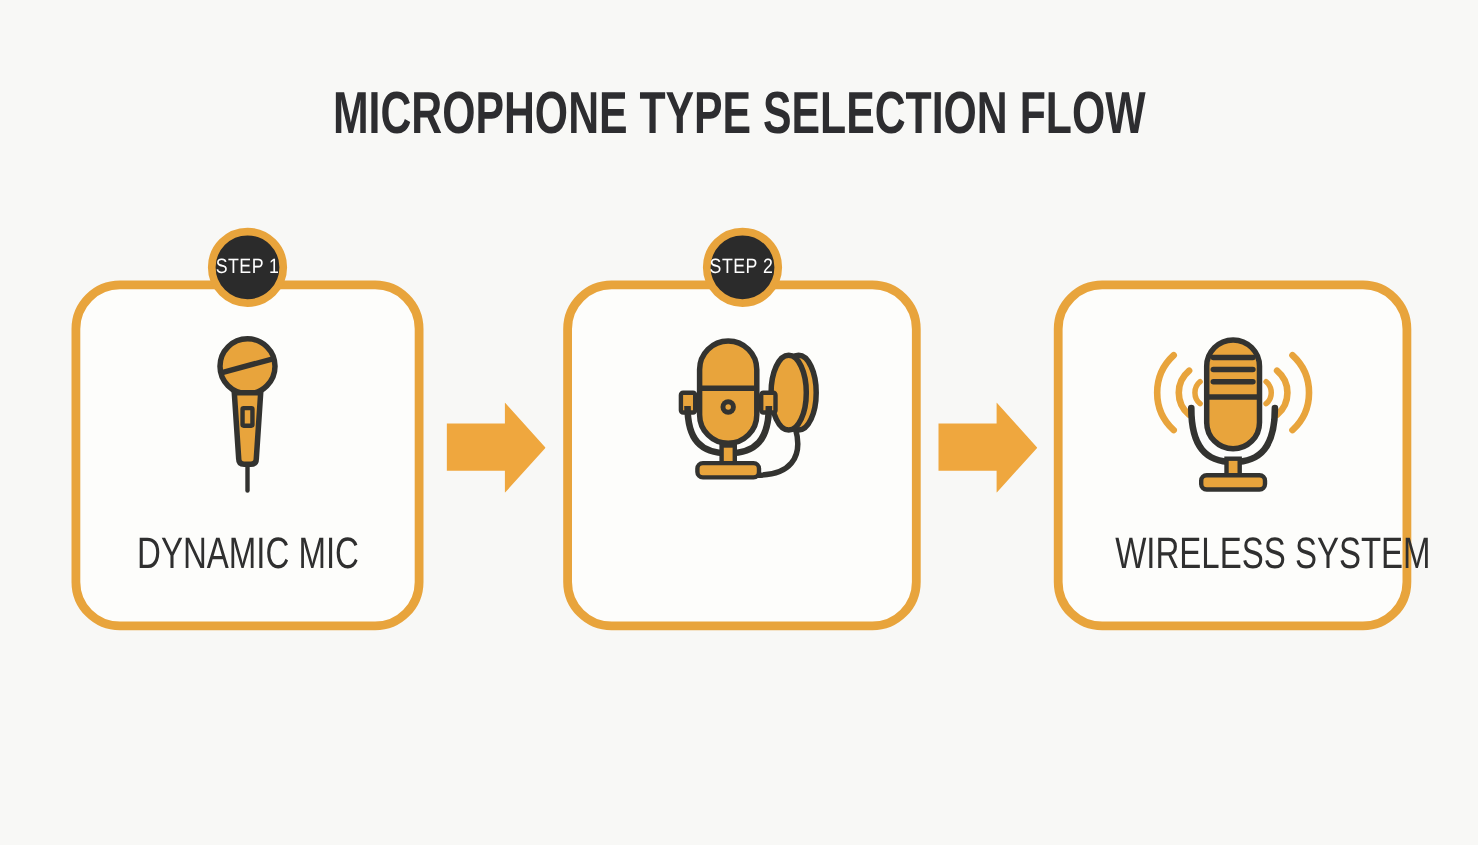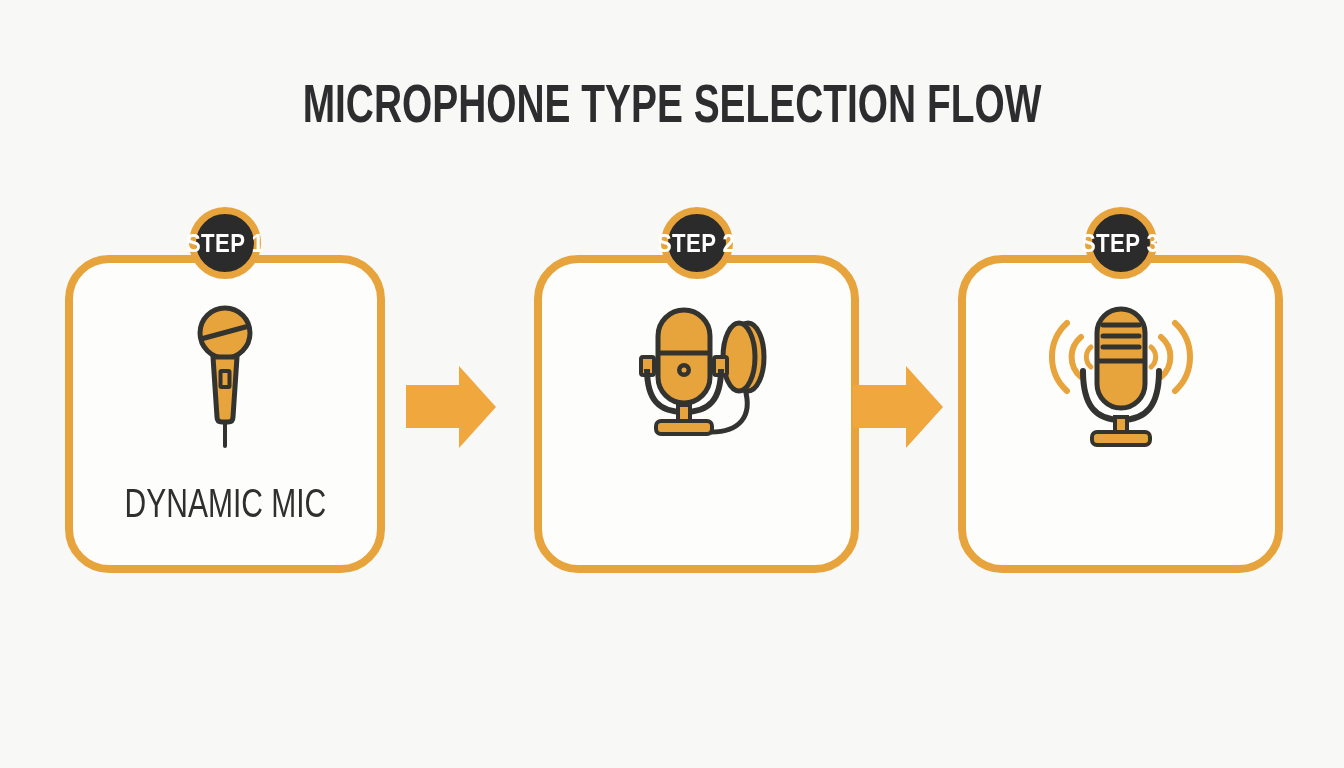--- a/index.html
+++ b/index.html
@@ -28,32 +28,32 @@
   .condense-85{display:inline-block;transform:scaleX(0.85);transform-origin:center;}
   .condense-75{display:inline-block;transform:scaleX(0.75);transform-origin:center;}
 
   .card{
     position:absolute;top:255px;height:318px;
     background:var(--card-bg);
     border:8px solid var(--accent-orange);
     border-radius:44px;
   }
   .card-1{left:65px;width:320px;}
-  .card-2{left:512px;width:325px;margin-left:22px;}
+  .card-2{left:512px;width:325px;}
   .card-3{left:958px;width:325px;}
 
   .badge{
     position:absolute;top:-56px;left:50%;transform:translateX(-50%);
     width:72px;height:72px;border-radius:50%;
     background:var(--badge-bg);border:7px solid var(--accent-orange);
     display:flex;align-items:center;justify-content:center;
     z-index:2;
   }
   .badge-text{
-    color:var(--badge-text);font-size:26px;font-weight:bold;
+    color:var(--badge-text);font-size:19px;font-weight:normal;
     white-space:nowrap;letter-spacing:0.5px;
   }
 
   .icon-wrap{
     position:absolute;top:42px;left:0;width:100%;
     display:flex;justify-content:center;
   }
 
   .card-label{
     position:absolute;top:218px;left:0;width:100%;
@@ -127,23 +127,20 @@
         <rect class="f-a s-d" stroke-width="4" x="39" y="116" width="56" height="13" rx="5"></rect>
       </svg>
     </div>
   </article>
 
   <svg class="arrow arrow-2" viewBox="0 0 90 82">
     <polygon points="0,19 53,19 53,0 90,41 53,82 53,62 0,62"></polygon>
   </svg>
 
   <article class="card card-3">
-    <div class="badge">
-      <span class="badge-text"><span class="condense-85">STEP 3</span></span>
-    </div>
     <div class="icon-wrap">
       <svg width="170" height="145" viewBox="0 0 170 145">
 
         <path class="f-n s-a rc" stroke-width="6" d="M31,18 A46,46 0 0 0 31,86"></path>
         <path class="f-n s-a rc" stroke-width="6" d="M45,32 A26,26 0 0 0 45,72"></path>
         <path class="f-n s-a rc" stroke-width="5" d="M55,42 A13,13 0 0 0 55,62"></path>
 
         <path class="f-n s-a rc" stroke-width="6" d="M139,18 A46,46 0 0 1 139,86"></path>
         <path class="f-n s-a rc" stroke-width="6" d="M125,32 A26,26 0 0 1 125,72"></path>
         <path class="f-n s-a rc" stroke-width="5" d="M115,42 A13,13 0 0 1 115,62"></path>
@@ -154,15 +151,16 @@
 
         <line class="s-d rc" stroke-width="5" x1="67" y1="20" x2="103" y2="20"></line>
         <line class="s-d rc" stroke-width="5" x1="67" y1="31" x2="103" y2="31"></line>
         <line class="s-d rc" stroke-width="5" x1="67" y1="42" x2="103" y2="42"></line>
         <line class="s-d" stroke-width="5" x1="62" y1="56" x2="108" y2="56"></line>
 
         <rect class="f-a s-d" stroke-width="4" x="79" y="112" width="12" height="16"></rect>
         <rect class="f-a s-d" stroke-width="4" x="56" y="127" width="58" height="13" rx="5"></rect>
       </svg>
     </div>
+    <div class="card-label"><span class="condense-75">WIRELESS SYSTEM</span></div>
   </article>
 
 </div>
 
 </body></html>

